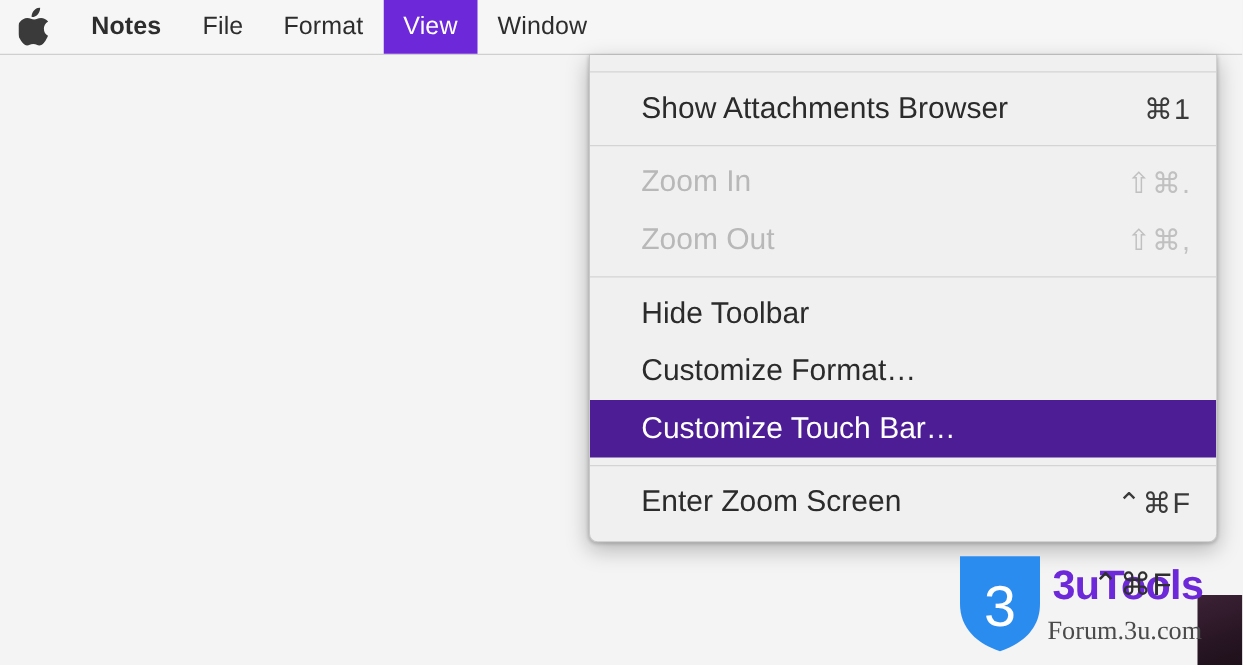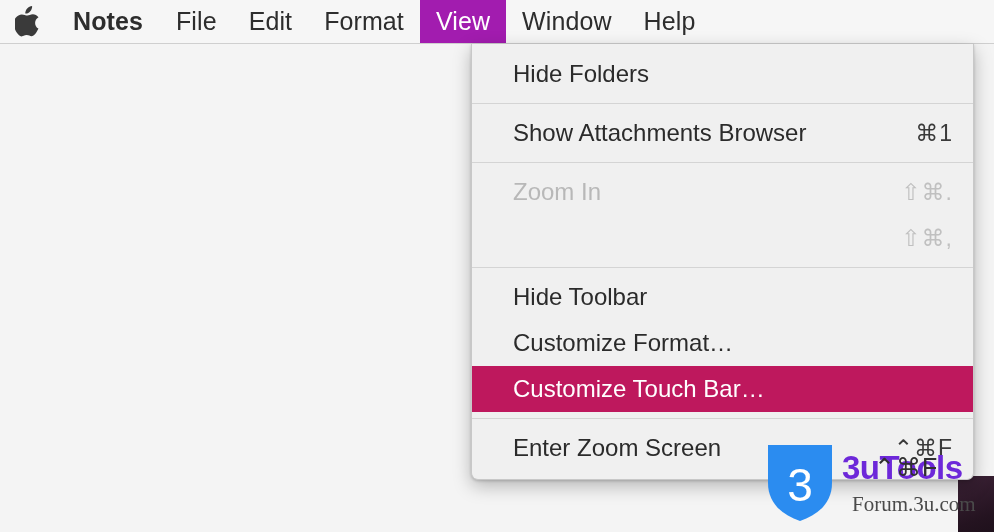--- a/index.html
+++ b/index.html
@@ -45,29 +45,29 @@
     background: #f6f6f6;
     border-bottom: 1px solid #cfcfcf;
     box-sizing: border-box;
     display: flex;
     align-items: stretch;
   }
   .menubar-item {
     display: flex;
     align-items: center;
     padding: 0 16px;
-    font-size: 25px;
+    font-size: 20px;
     color: #2d2d2d;
     letter-spacing: 0.1px;
     white-space: nowrap;
     cursor: default;
   }
   .menubar-item.bold { font-weight: bold; padding: 0 17px; }
   .menubar-item.active {
-    background: #a21caf;
+    background: #6d28d9;
     color: #ffffff;
   }
   .apple-slot {
     display: flex;
     align-items: center;
     justify-content: center;
     width: 56px;
     padding: 0;
   }
   .apple-slot svg { display: block; }
@@ -105,21 +105,21 @@
   .menu-row .shortcut {
     flex: 0 0 auto;
     font-size: 23px;
     color: #3a3a3a;
     letter-spacing: 1px;
     text-align: right;
   }
   .menu-row.disabled { color: #b8b8b8; }
   .menu-row.disabled .shortcut { color: #c0c0c0; }
   .menu-row.selected {
-    background: #be185d;
+    background: #4c1d95;
     color: #ffffff;
     text-align: right;
   }
   .menu-row.selected .shortcut { color: #ffffff; }
 
   .menu-sep {
     height: 1px;
     margin: 6px 0 6px 0;
     background: #d4d4d4;
   }
@@ -153,21 +153,21 @@
     position: absolute;
     left: 108px;
     top: 12px;
     font-size: 25px;
     color: #2f2f2f;
     letter-spacing: 1px;
     white-space: nowrap;
   }
   .wm-sub {
     position: absolute;
-    left: 86px;
+    left: 72px;
     top: 51px;
     font-size: 21px;
     color: #4a4a4a;
     font-family: "Liberation Serif", serif;
     white-space: nowrap;
   }
 </style>
 </head>
 <body>
 
@@ -189,60 +189,50 @@
       </span>
     </div>
 
     <div class="menubar-item bold">
       <span>Notes</span>
     </div>
     <div class="menubar-item">
       <span>File</span>
     </div>
     <div class="menubar-item">
-      <span>Edit</span>
-    </div>
-    <div class="menubar-item">
       <span>Format</span>
     </div>
     <div class="menubar-item active">
       <span>View</span>
     </div>
     <div class="menubar-item">
       <span>Window</span>
     </div>
-    <div class="menubar-item">
-      <span>Help</span>
-    </div>
   </div>
 
   <div class="menu-panel">
 
-    <div class="menu-row">
-      <span class="label">Hide Folders</span>
-      <span class="spacer"></span>
-      <span class="shortcut"></span>
-    </div>
 
     <div class="menu-sep"></div>
 
     <div class="menu-row">
       <span class="label">Show Attachments Browser</span>
       <span class="spacer"></span>
       <span class="shortcut">⌘1</span>
     </div>
 
     <div class="menu-sep"></div>
 
     <div class="menu-row disabled">
       <span class="label">Zoom In</span>
       <span class="spacer"></span>
       <span class="shortcut">⇧⌘.</span>
     </div>
     <div class="menu-row disabled">
+      <span class="label">Zoom Out</span>
       <span class="spacer"></span>
       <span class="shortcut">⇧⌘,</span>
     </div>
 
     <div class="menu-sep"></div>
 
     <div class="menu-row">
       <span class="label">Hide Toolbar</span>
       <span class="spacer"></span>
       <span class="shortcut"></span>

